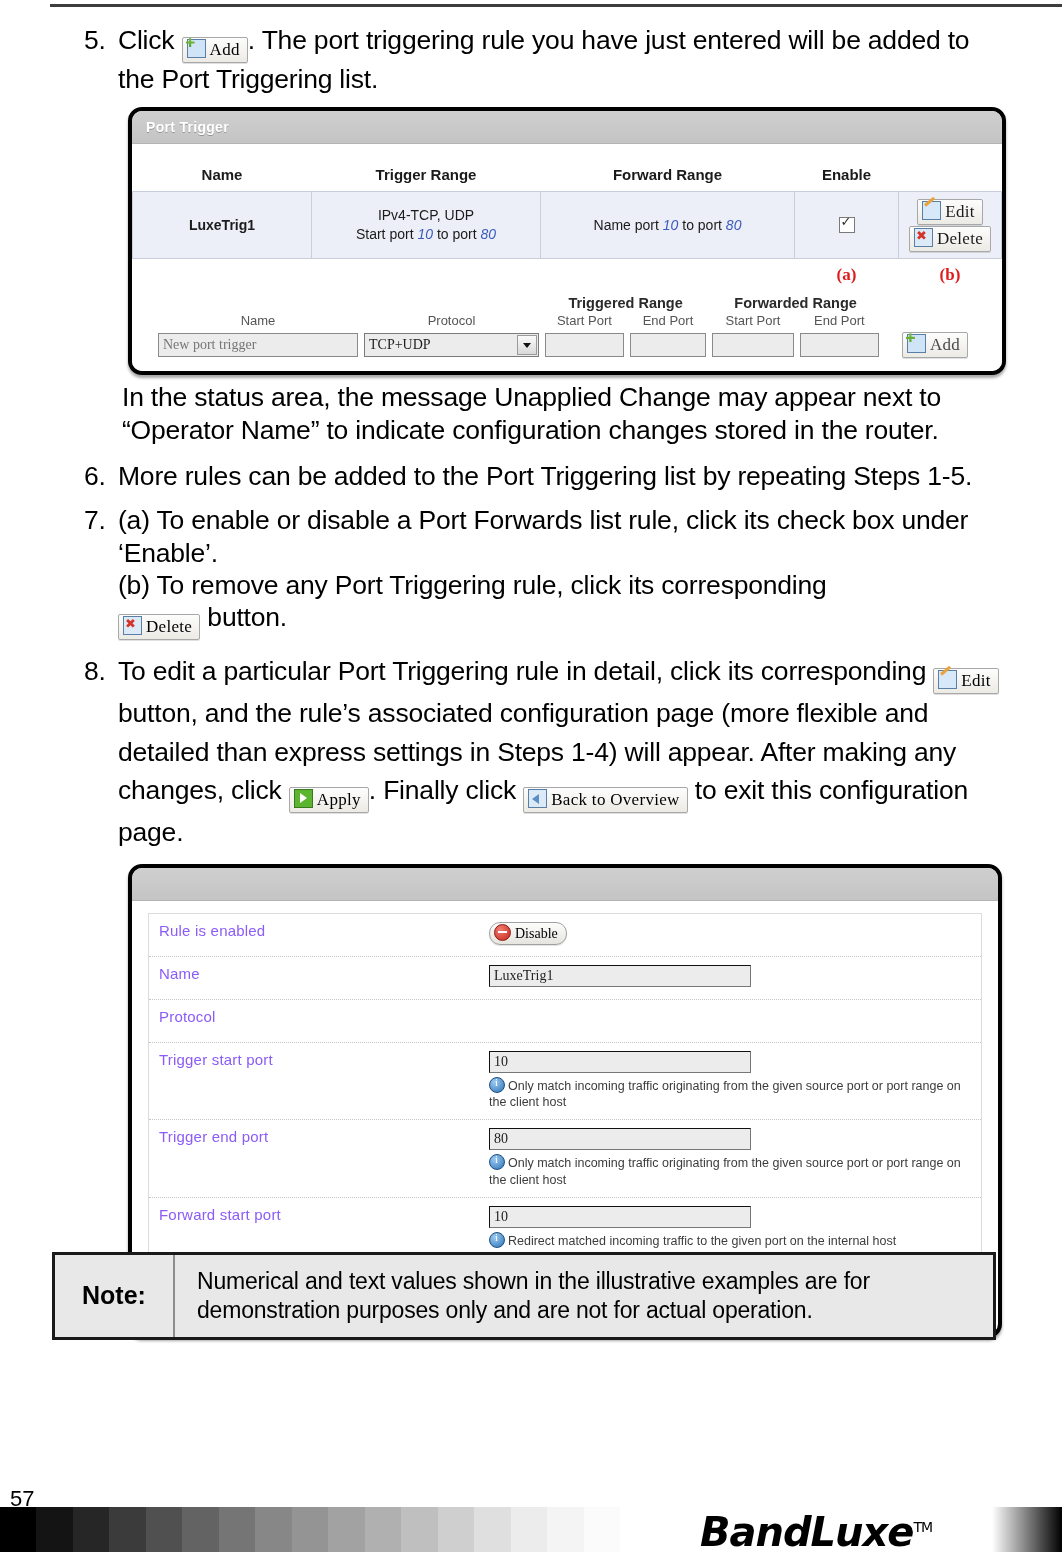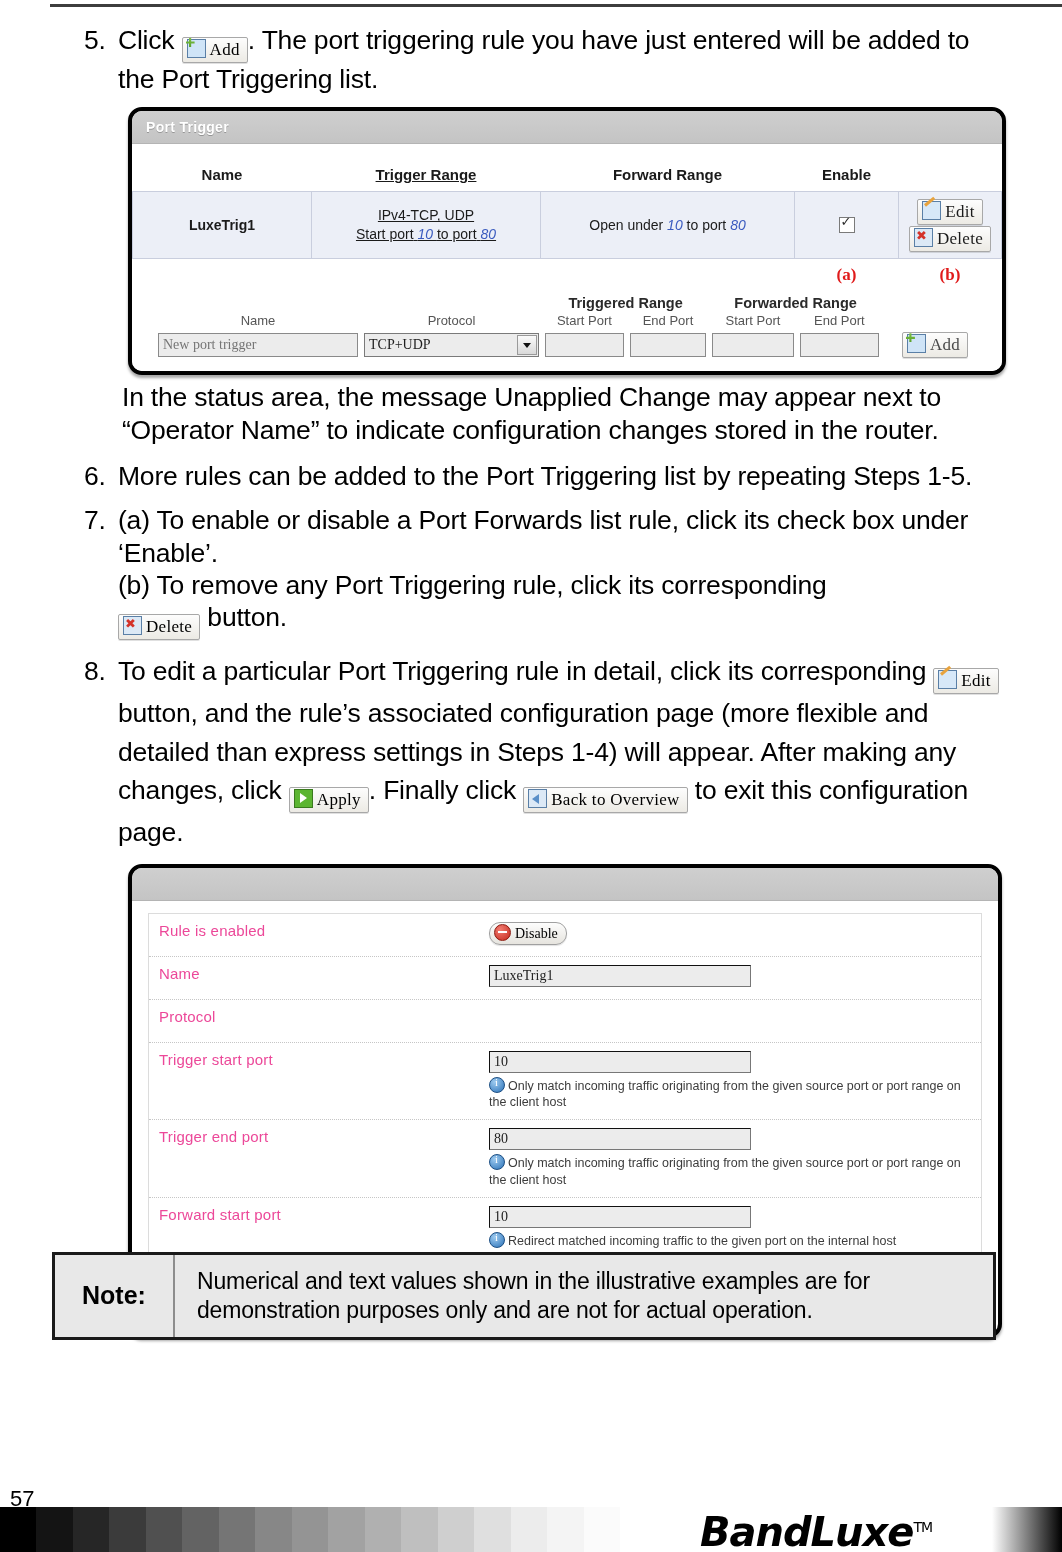--- a/index.html
+++ b/index.html
@@ -166,21 +166,21 @@
   table.lt td {
     background:#eceff7;
     border:1px solid #c9cede;
     padding: 6px 4px;
     text-align:center;
     font-size: 14px;
     color:#1b1b1b;
   }
   table.lt td.nob { background:#fff; border:none; }
   .c-name { width:170px; font-weight:bold; }
-  .c-tr   { width:220px;text-decoration:underline; }
+  .c-tr   { width:220px; }
   .c-fw   { width:245px;margin-top:28px; }
   .c-en   { width:95px; }
   .blue   { color:#3b5bbf; font-style: italic; }
   .twoline { line-height:1.35; }
 
   .chk {
     display:inline-block; width:14px; height:14px;
     border:1px solid #7a7a7a; background:#fff;
     position:relative; vertical-align:-2px;
   }
@@ -242,21 +242,21 @@
   .cfg-inner { border:1px solid #dcdcdc; }
   .crow {
     display:flex;
     border-bottom: 1px dotted #c6c6c6;
     padding: 8px 10px 8px 10px;
     min-height: 26px;
   }
   .crow:last-child { border-bottom: none; }
   .clabel {
     width: 330px; flex: 0 0 330px;
-    font-size: 15px; color:#ec4899;
+    font-size: 15px; color:#8b5cf6;
     font-family:"Liberation Sans", sans-serif;
     letter-spacing: .2px;
   }
   .cval { flex:1 1 auto; }
   .cinput {
     width: 262px;
     box-sizing:border-box;
     height: 22px;
     border:1px solid #111;
     border-right-color:#777; border-bottom-color:#777;
@@ -389,21 +389,21 @@
         <tr>
           <td class="c-name">LuxeTrig1</td>
           <td class="c-tr twoline">
             <span>IPv4-TCP, UDP</span><br>
             <span>Start port</span>
             <span class="blue">10</span>
             <span>to port</span>
             <span class="blue">80</span>
           </td>
           <td class="c-fw">
-            <span>Open under</span>
+            <span>Name port</span>
             <span class="blue">10</span>
             <span>to port</span>
             <span class="blue">80</span>
           </td>
           <td class="c-en">
             <span class="chk"></span>
           </td>
           <td>
             <span class="btn-chip"><span class="gly ico-edit"></span><span class="lbl">Edit</span></span>
             <span class="btn-chip"><span class="gly ico-del"></span><span class="lbl">Delete</span></span>

